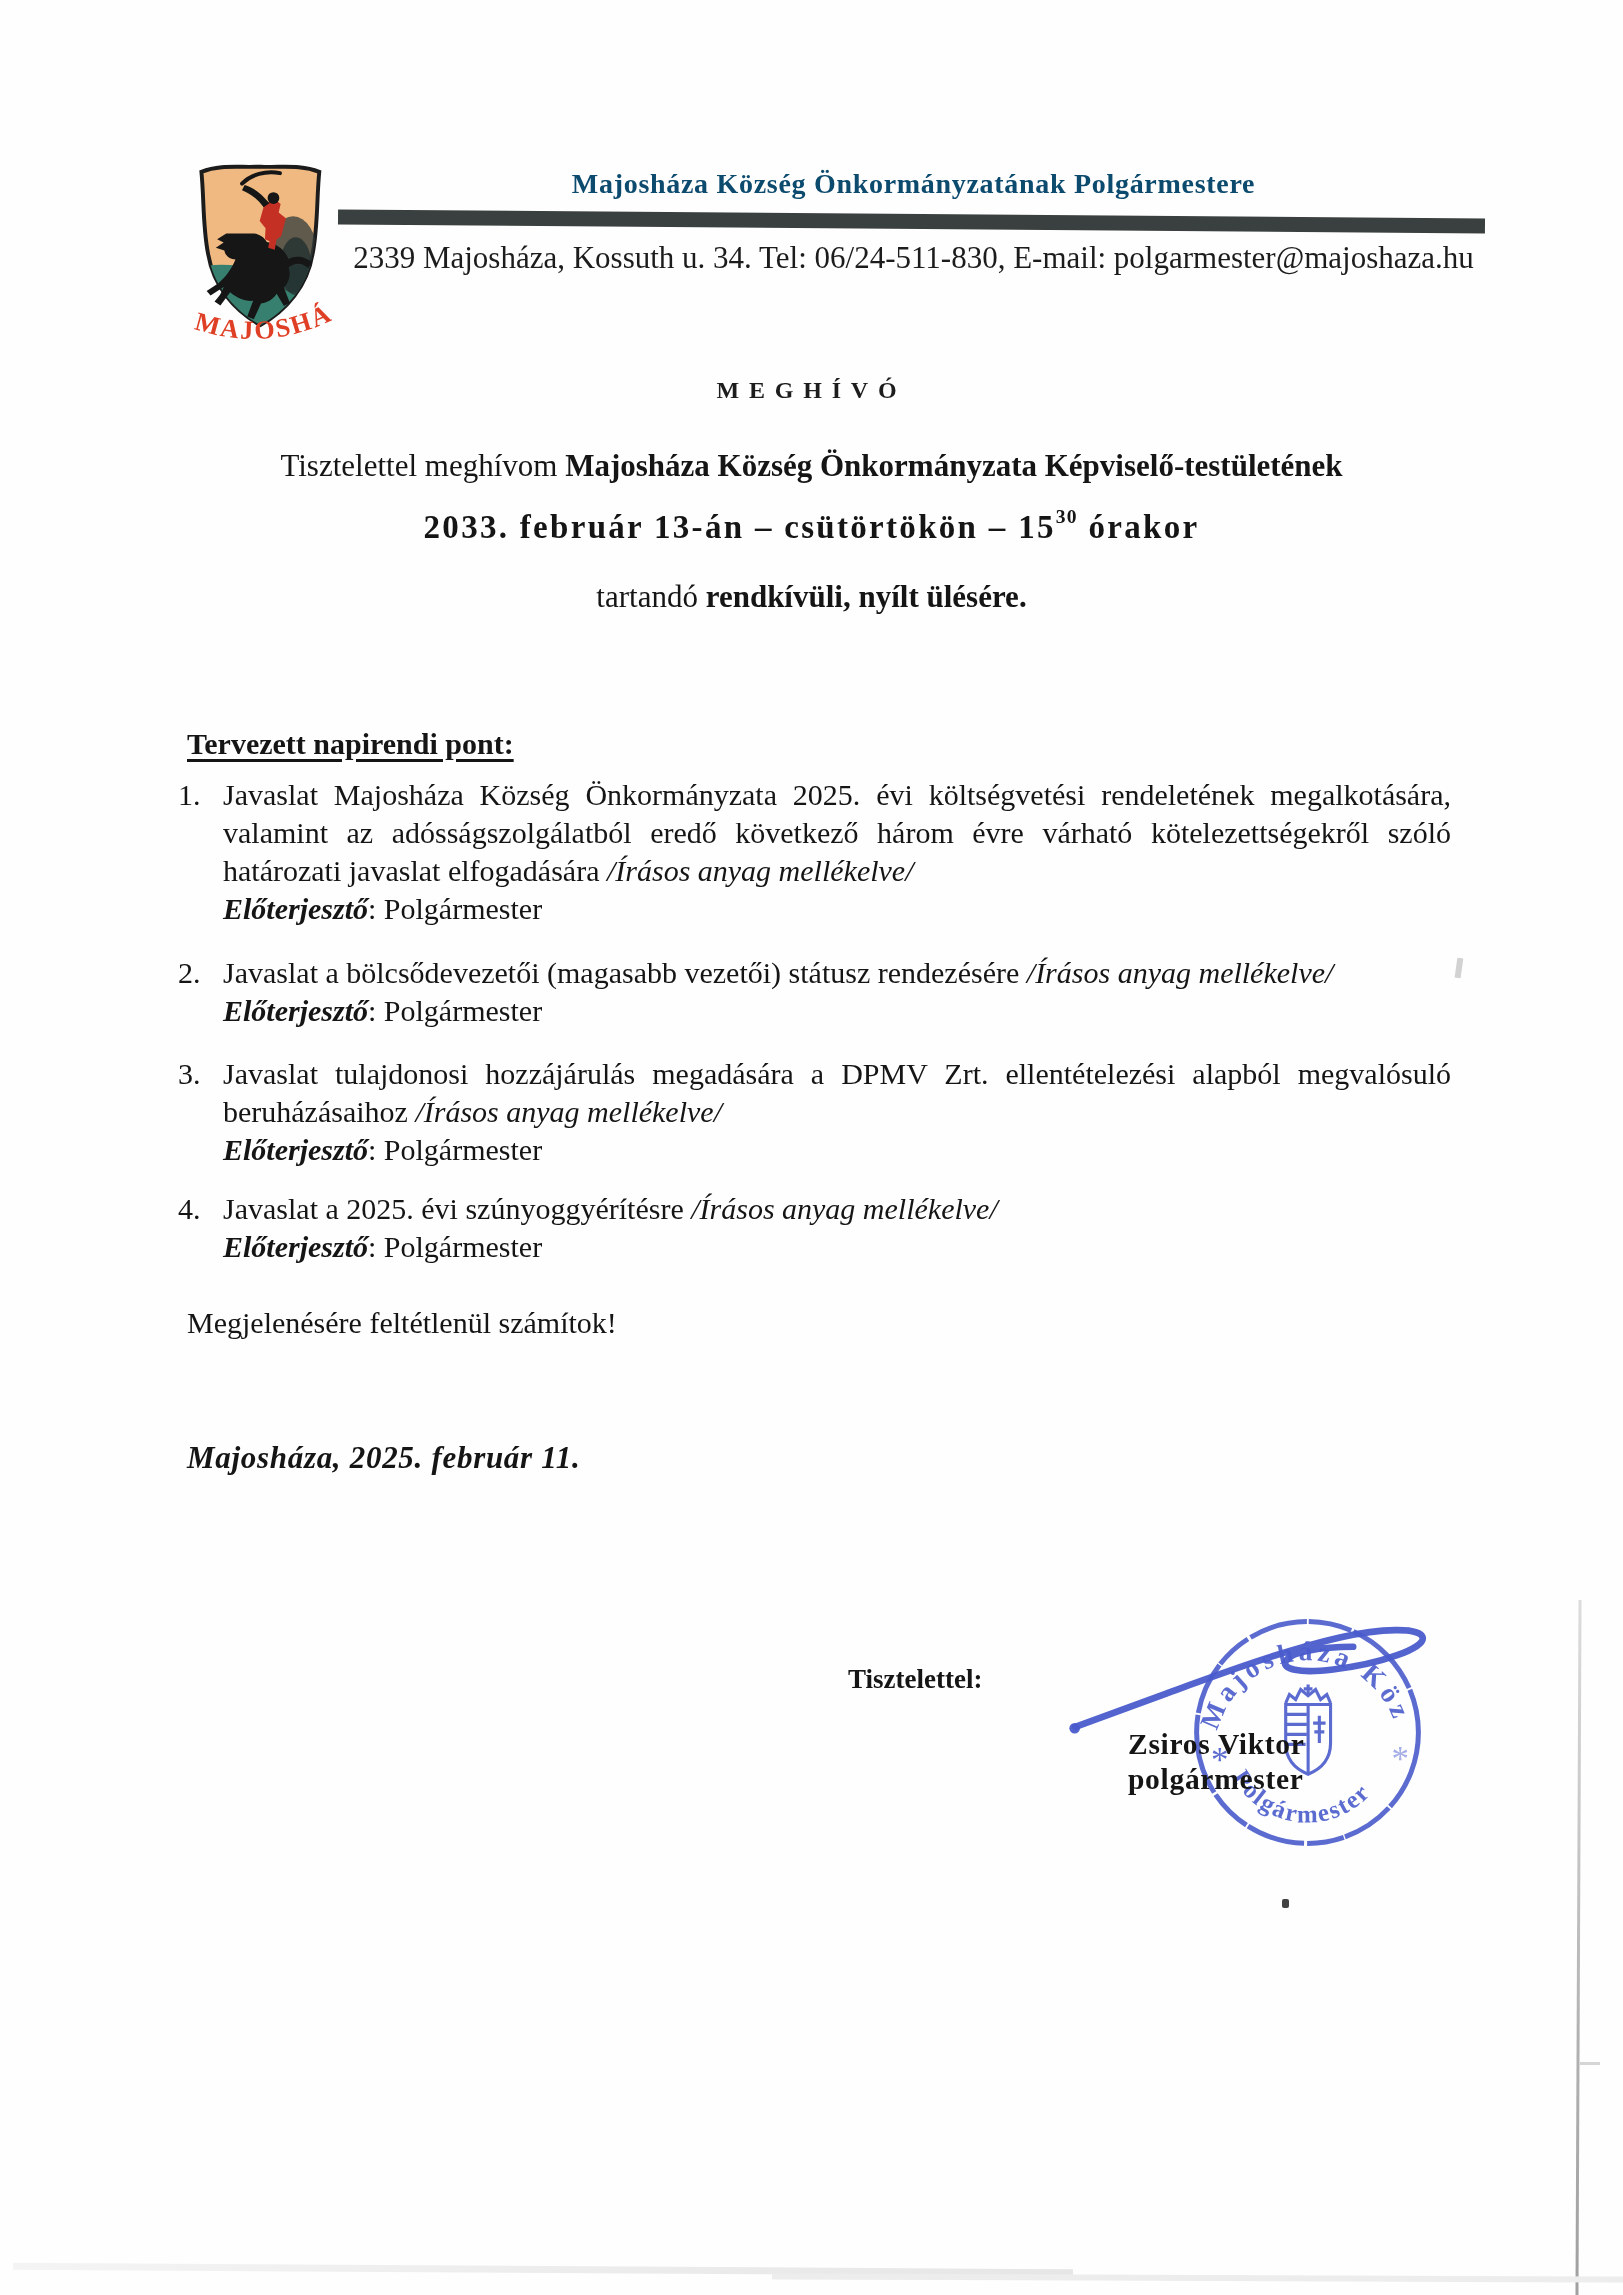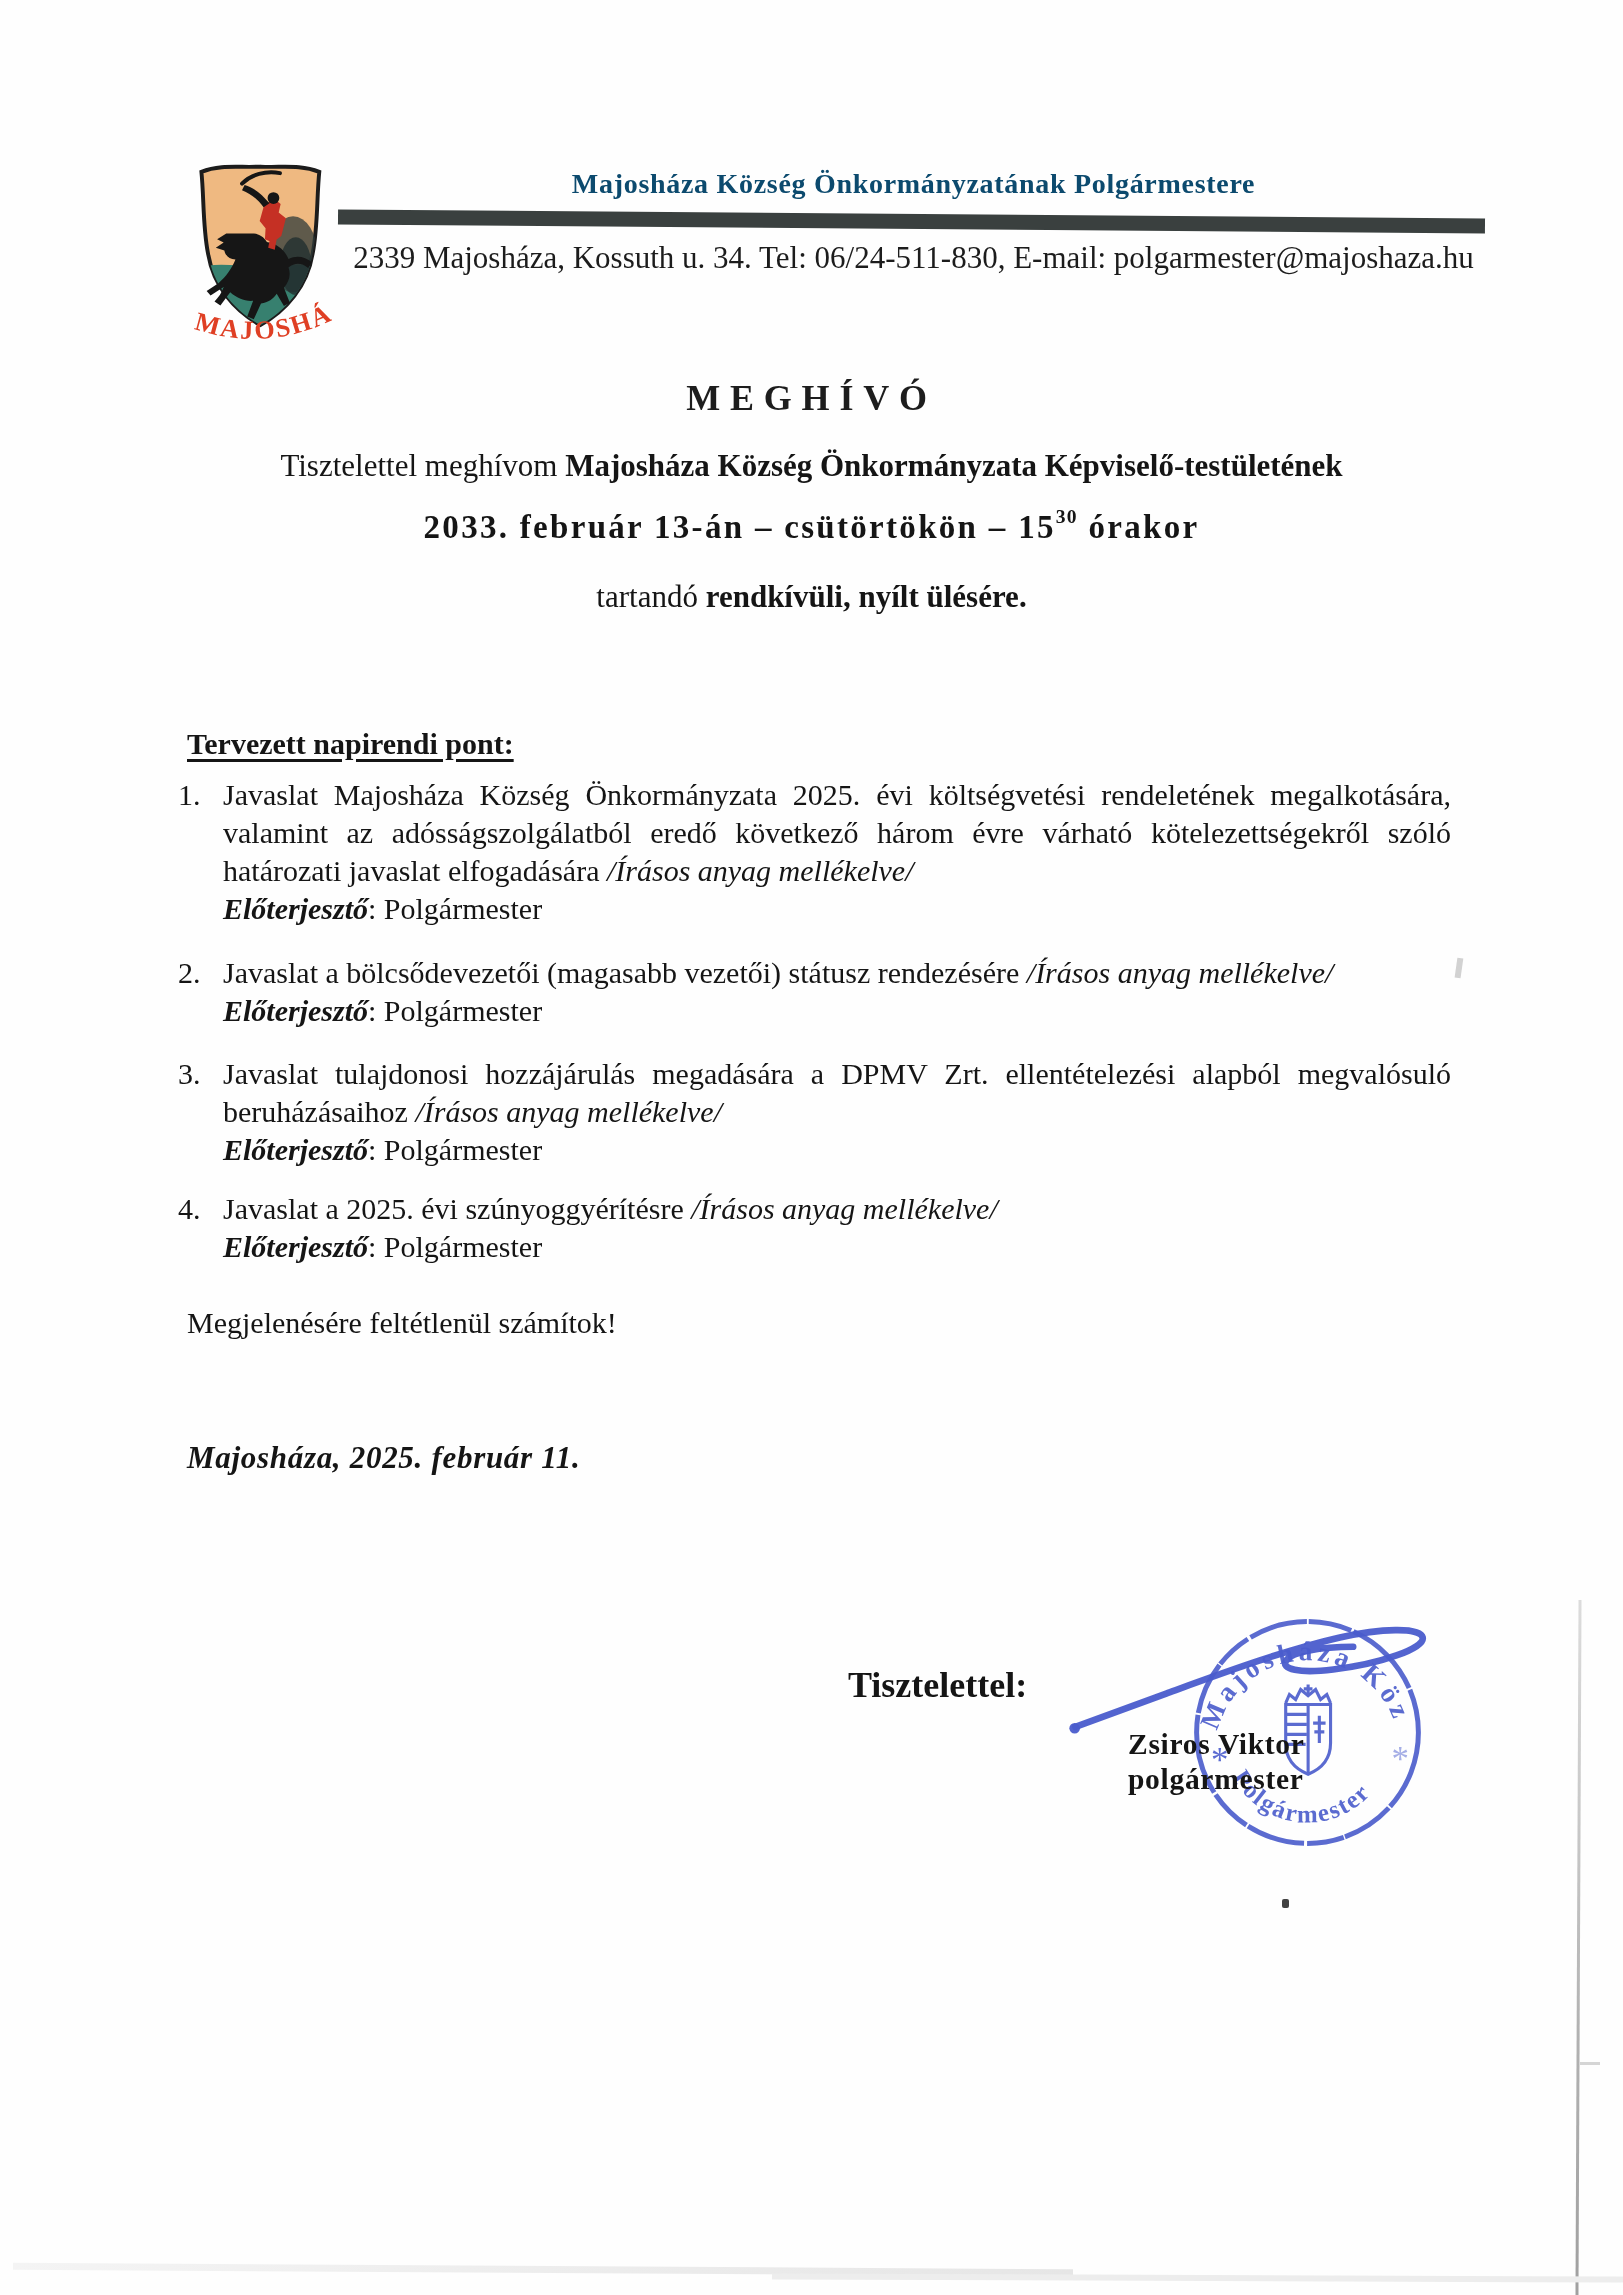--- a/index.html
+++ b/index.html
@@ -11,32 +11,32 @@
   .b{font-weight:bold;}
   .i{font-style:italic;}
   .bi{font-weight:bold;font-style:italic;}
   .u{text-decoration:underline;text-decoration-thickness:2.6px;text-underline-offset:4.6px;}
   .cline{left:0;width:1623px;text-align:center;}
   .hline{left:340px;width:1147px;text-align:center;}
   .body-text{font-size:30px;line-height:38px;}
   .header-title{top:168px;font-size:28px;font-weight:bold;letter-spacing:0.7px;color:#0c4a6e;}
   .header-bar{left:338px;top:214px;width:1147px;height:15px;background:#3a403f;transform:rotate(0.45deg);}
   .header-address{top:240px;font-size:31px;color:#1c1c1c;}
-  .doc-title{top:377px;font-size:36px;font-weight:bold;letter-spacing:9.8px;color:#1d1d1d;}
+  .doc-title{top:377px;font-size:24px;font-weight:bold;letter-spacing:9.8px;color:#1d1d1d;}
   .intro{top:448px;font-size:31px;}
   .dateline-main{top:509px;font-size:33px;font-weight:bold;letter-spacing:2.3px;}
   .dateline-main sup{font-size:19.6px;position:relative;top:-2.6px;letter-spacing:1.3px;}
   .held{top:579px;font-size:31px;}
   .venue{left:187px;top:652px;}
   .agenda-heading{left:187px;top:713px;font-weight:bold;margin-top:12px;}
   .inum{left:178px;width:39px;font-size:30px;line-height:38px;}
   .item{left:223px;width:1228px;text-align:justify;font-size:30px;line-height:38px;}
   .closing{left:187px;}
   .date-sign{left:187px;top:1440px;font-size:31px;font-weight:bold;letter-spacing:0.7px;font-style:italic;}
-  .salutation{left:848px;top:1664px;font-size:36px;font-weight:bold;}
+  .salutation{left:848px;top:1664px;font-size:27px;font-weight:bold;}
   .signer{left:1128px;font-size:29.5px;font-weight:bold;z-index:4;letter-spacing:0.7px;}
   .signature-svg{left:1066px;top:1605px;z-index:3;}
   .stamp-svg{left:1186px;top:1611px;z-index:2;}
   .ink-dot{left:1282px;top:1899px;width:7.2px;height:8.5px;background:#2e2e2e;border-radius:2px;opacity:.9;z-index:5;}
   .smudge-mid{left:1456px;top:958px;width:5.9px;height:19.6px;background:#d2d2d2;transform:rotate(8deg);}
   .scan-vline{left:1577px;top:1600px;width:2.6px;height:695px;
     background:linear-gradient(#dcdcdc,#c6c6c6 35%,#b2b2b2 62%,#a0a0a0);transform:rotate(0.25deg);}
   .scan-vtick{left:1580px;top:2062px;width:19.6px;height:3.3px;background:#d5d5d5;}
   .scan-bottom1{left:13px;top:2266px;width:1060px;height:6.5px;
     background:linear-gradient(to right,#f4f4f4,#e6e6e6);transform:rotate(0.35deg);}

